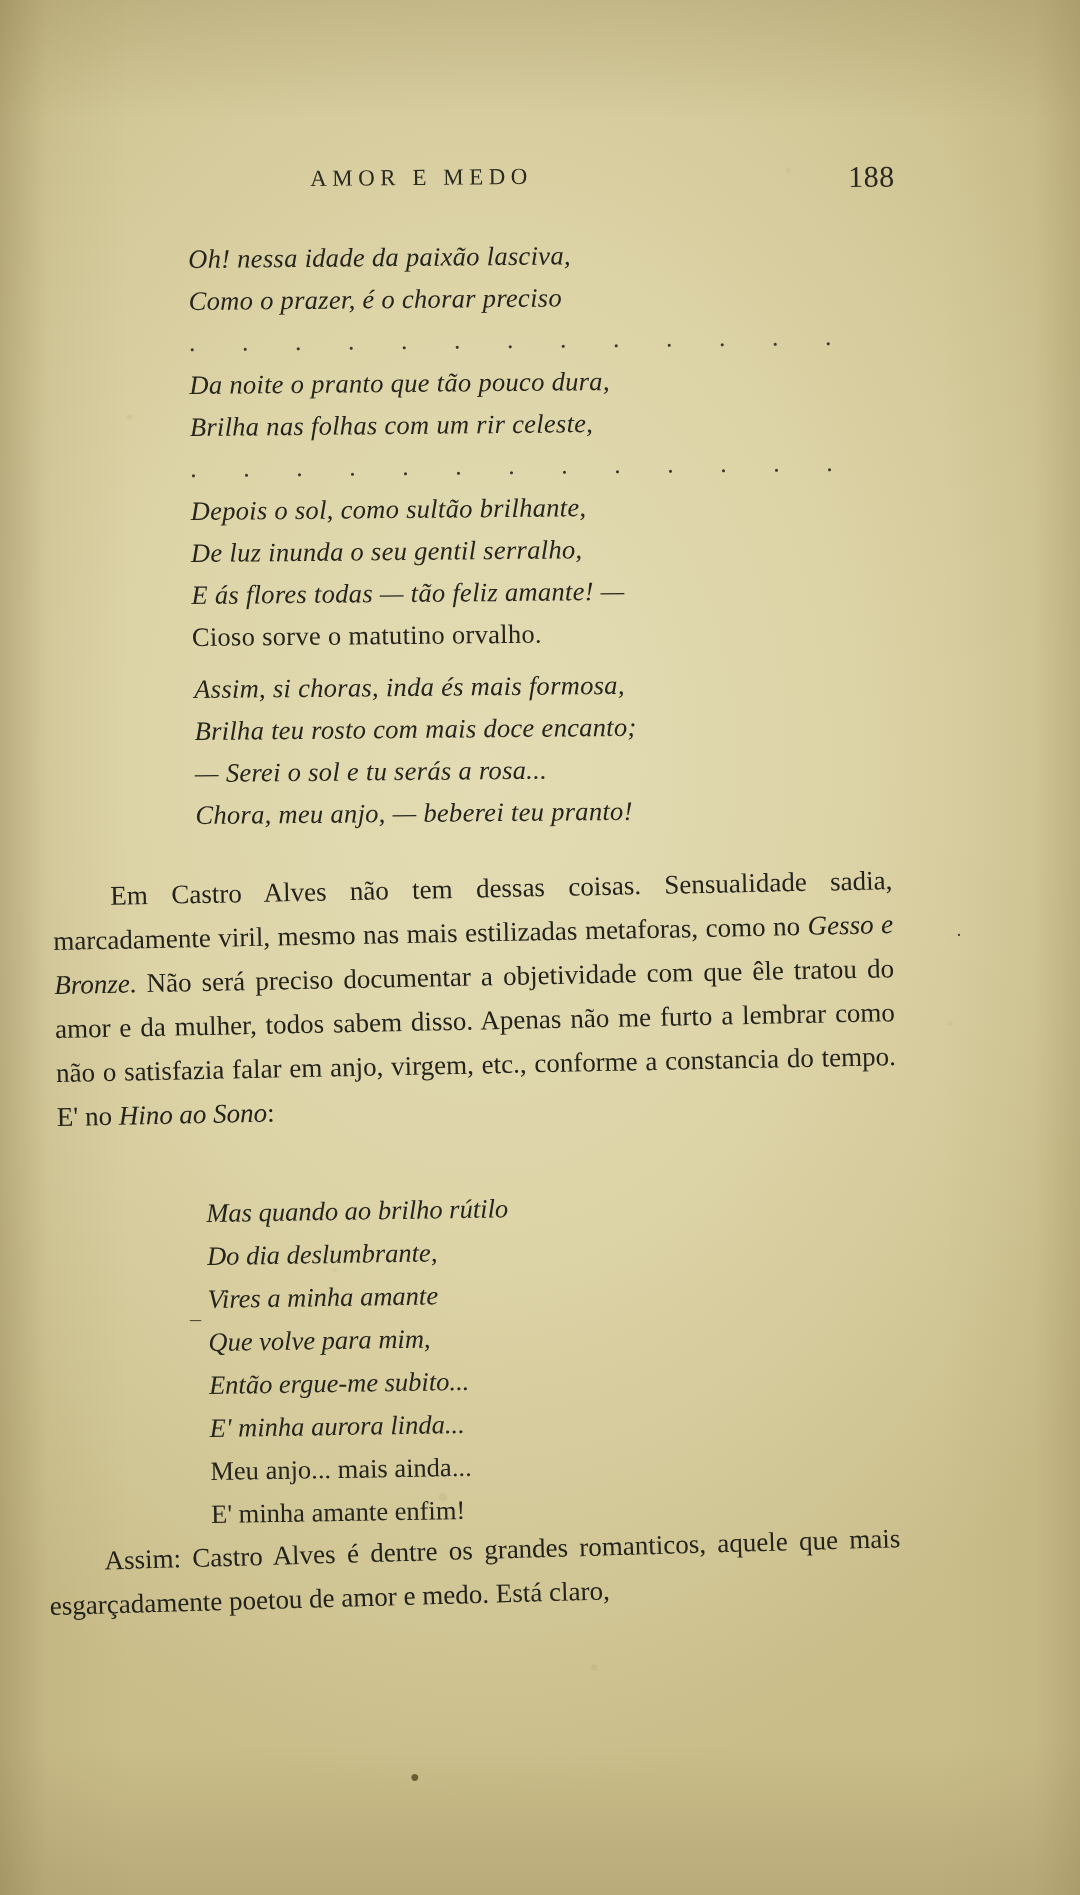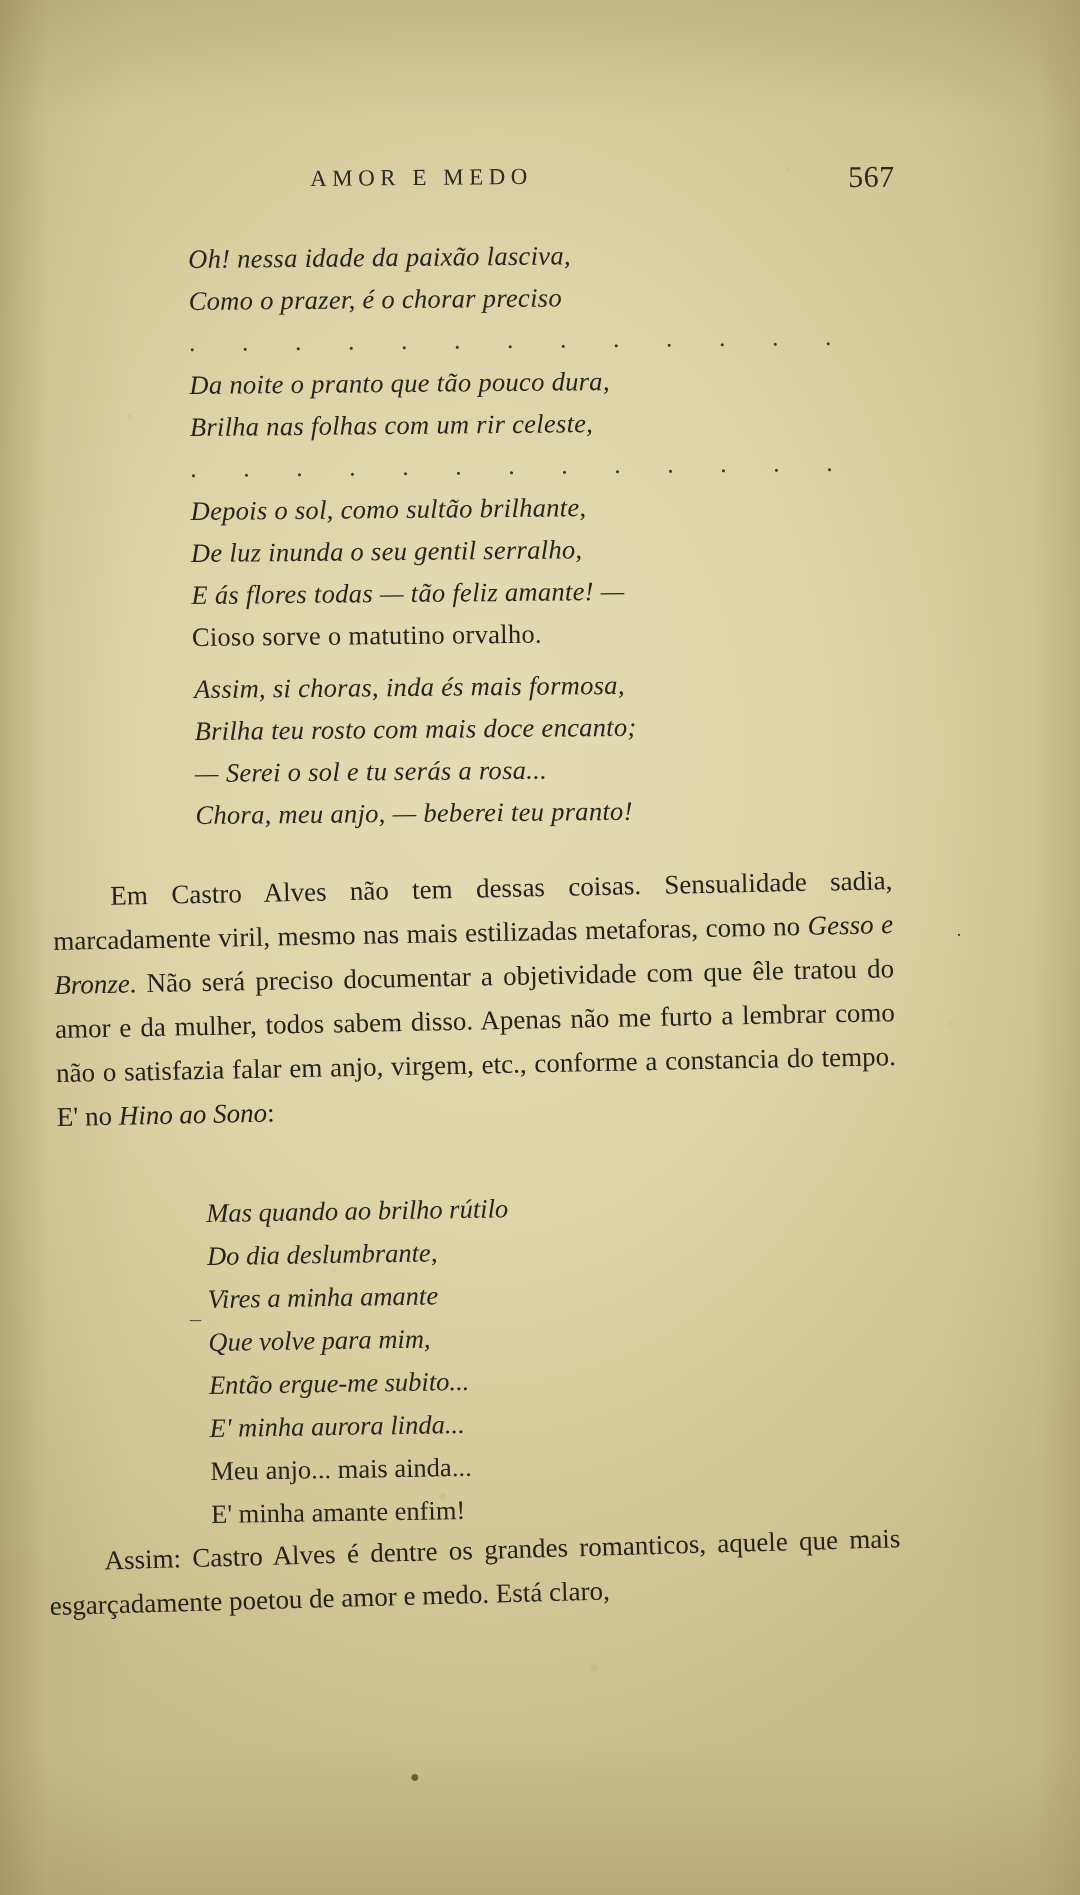--- a/index.html
+++ b/index.html
@@ -179,21 +179,21 @@
   #mark-left-dash { left: 190px; top: 1298px; font-size: 22px; color:#4a4736; }
   #mark-speck { left: 410px; top: 1768px; color:#6d5c33; font-size: 16px; }
 </style>
 </head>
 <body>
 
 <div id="page">
   <div class="content">
 
     <div class="running-head skew-a">AMOR  E  MEDO</div>
-    <div class="folio skew-a">567</div>
+    <div class="folio skew-a">188</div>
 
     <div class="verse skew-a" id="verse-1">
       <span class="ln it">Oh! nessa idade da paixão lasciva,</span>
       <span class="ln it">Como o prazer, é o chorar preciso</span>
       <span class="dots">. . . . . . . . . . . . .</span>
       <span class="ln it">Da noite o pranto que tão pouco dura,</span>
       <span class="ln it">Brilha nas folhas com um rir celeste,</span>
       <span class="dots">. . . . . . . . . . . . .</span>
       <span class="ln it">Depois o sol, como sultão brilhante,</span>
       <span class="ln it">De luz inunda o seu gentil serralho,</span>

